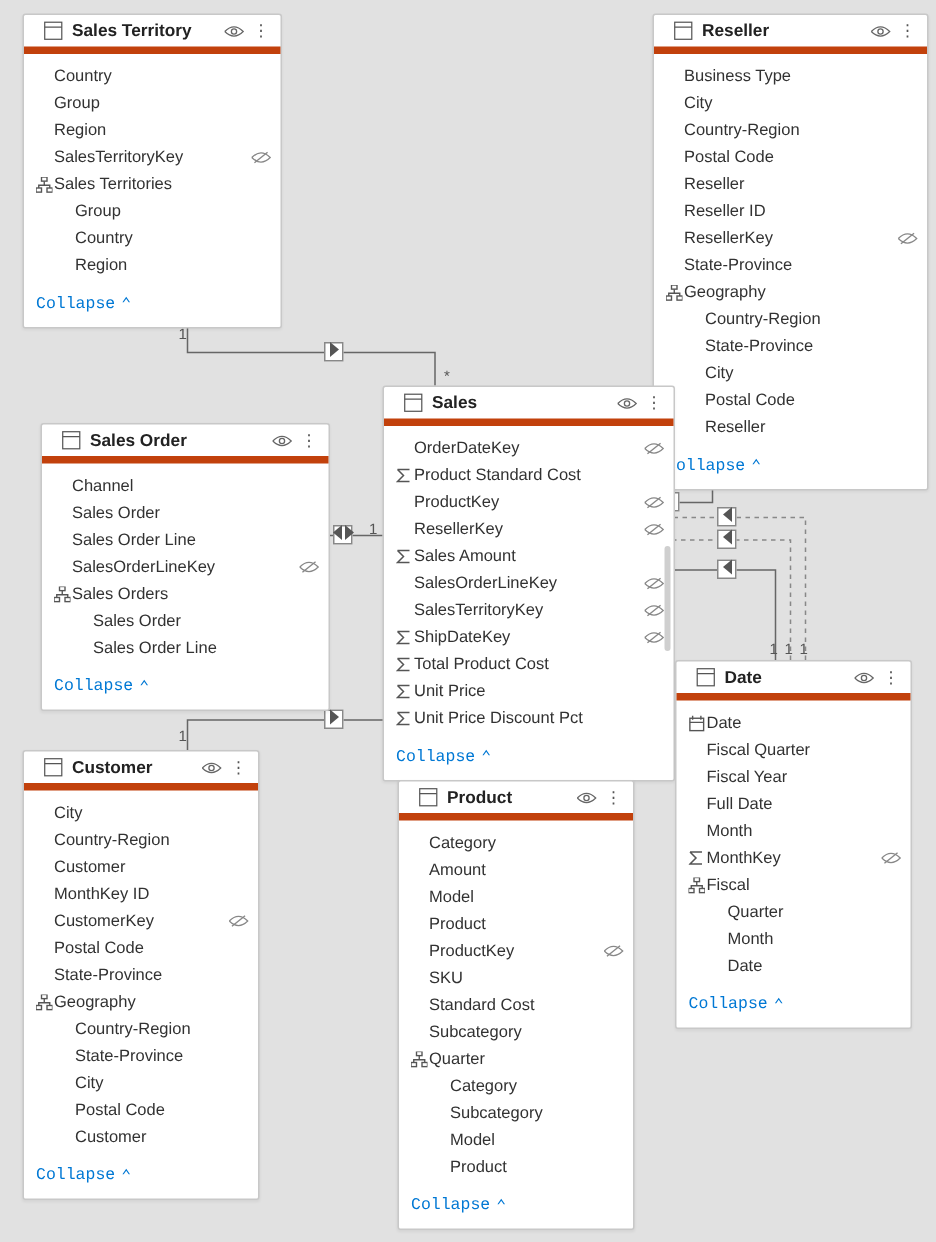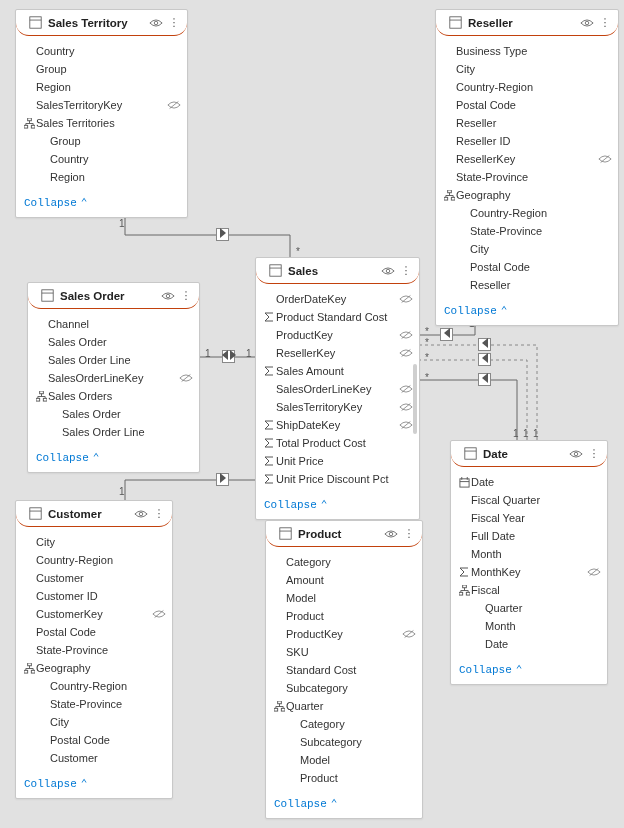--- a/index.html
+++ b/index.html
@@ -30,22 +30,21 @@
     background: #fff;
     border: 1px solid #c8c8c8;
     border-radius: 2px;
     box-shadow: 0 1px 2px rgba(0,0,0,0.06);
   }
   .card-header {
     display: flex;
     align-items: center;
     height: 26px;
     padding: 0 6px 0 8px;
-    border-bottom: 1px solid #c2410c;
-    border-radius: 13px;
+    border-bottom: 5px solid #c2410c;
   }
   .card-header .title {
     flex: 1;
     font-weight: 600;
     font-size: 11.5px;
     color: #222;
     margin-left: 6px;
   }
   .card-header .hicon {
     width: 14px; height: 14px;
@@ -328,21 +327,21 @@
           <span class="ficon"></span>
           <span class="flabel">Reseller</span>
         </div>
       </div>
   <div class="collapse-row">
         <span>Collapse</span>
         <span class="chev">⌃</span>
       </div>
 </div>
 
-<div class="table-card" style="left:27px;top:282px;width:173px;">
+<div class="table-card" style="left:27px;top:282px;width:193px;">
   <div class="card-header">
     <span class="hicon">
           <svg width="13" height="13" viewBox="0 0 16 16">
             <rect x="1" y="1" width="14" height="14" fill="none" stroke="#555"></rect>
             <line x1="1" y1="5" x2="15" y2="5" stroke="#555"></line>
           </svg>
         </span>
     <span class="title">Sales Order</span>
     <span class="hicon eye">
           <svg width="14" height="10" viewBox="0 0 16 10">
@@ -394,21 +393,21 @@
           <span class="ficon"></span>
           <span class="flabel">Sales Order Line</span>
         </div>
       </div>
   <div class="collapse-row">
         <span>Collapse</span>
         <span class="chev">⌃</span>
       </div>
 </div>
 
-<div class="table-card" style="left:255px;top:257px;width:165px;">
+<div class="table-card" style="left:255px;top:257px;width:195px;">
   <div class="card-header">
     <span class="hicon">
           <svg width="13" height="13" viewBox="0 0 16 16">
             <rect x="1" y="1" width="14" height="14" fill="none" stroke="#555"></rect>
             <line x1="1" y1="5" x2="15" y2="5" stroke="#555"></line>
           </svg>
         </span>
     <span class="title">Sales</span>
     <span class="hicon eye">
           <svg width="14" height="10" viewBox="0 0 16 10">
@@ -556,21 +555,21 @@
         <div class="fld">
           <span class="ficon"></span>
           <span class="flabel">Country-Region</span>
         </div>
         <div class="fld">
           <span class="ficon"></span>
           <span class="flabel">Customer</span>
         </div>
         <div class="fld">
           <span class="ficon"></span>
-          <span class="flabel">Customer ID</span>
+          <span class="flabel">MonthKey ID</span>
         </div>
         <div class="fld">
           <span class="ficon"></span>
           <span class="flabel">CustomerKey</span>
           <span class="righticon">
             <svg width="14" height="10" viewBox="0 0 16 10">
               <path d="M1 5 Q8 -2 15 5 Q8 12 1 5" fill="none" stroke="#888"></path>
               <line x1="3" y1="9" x2="13" y2="1" stroke="#888"></line>
             </svg>
           </span>

